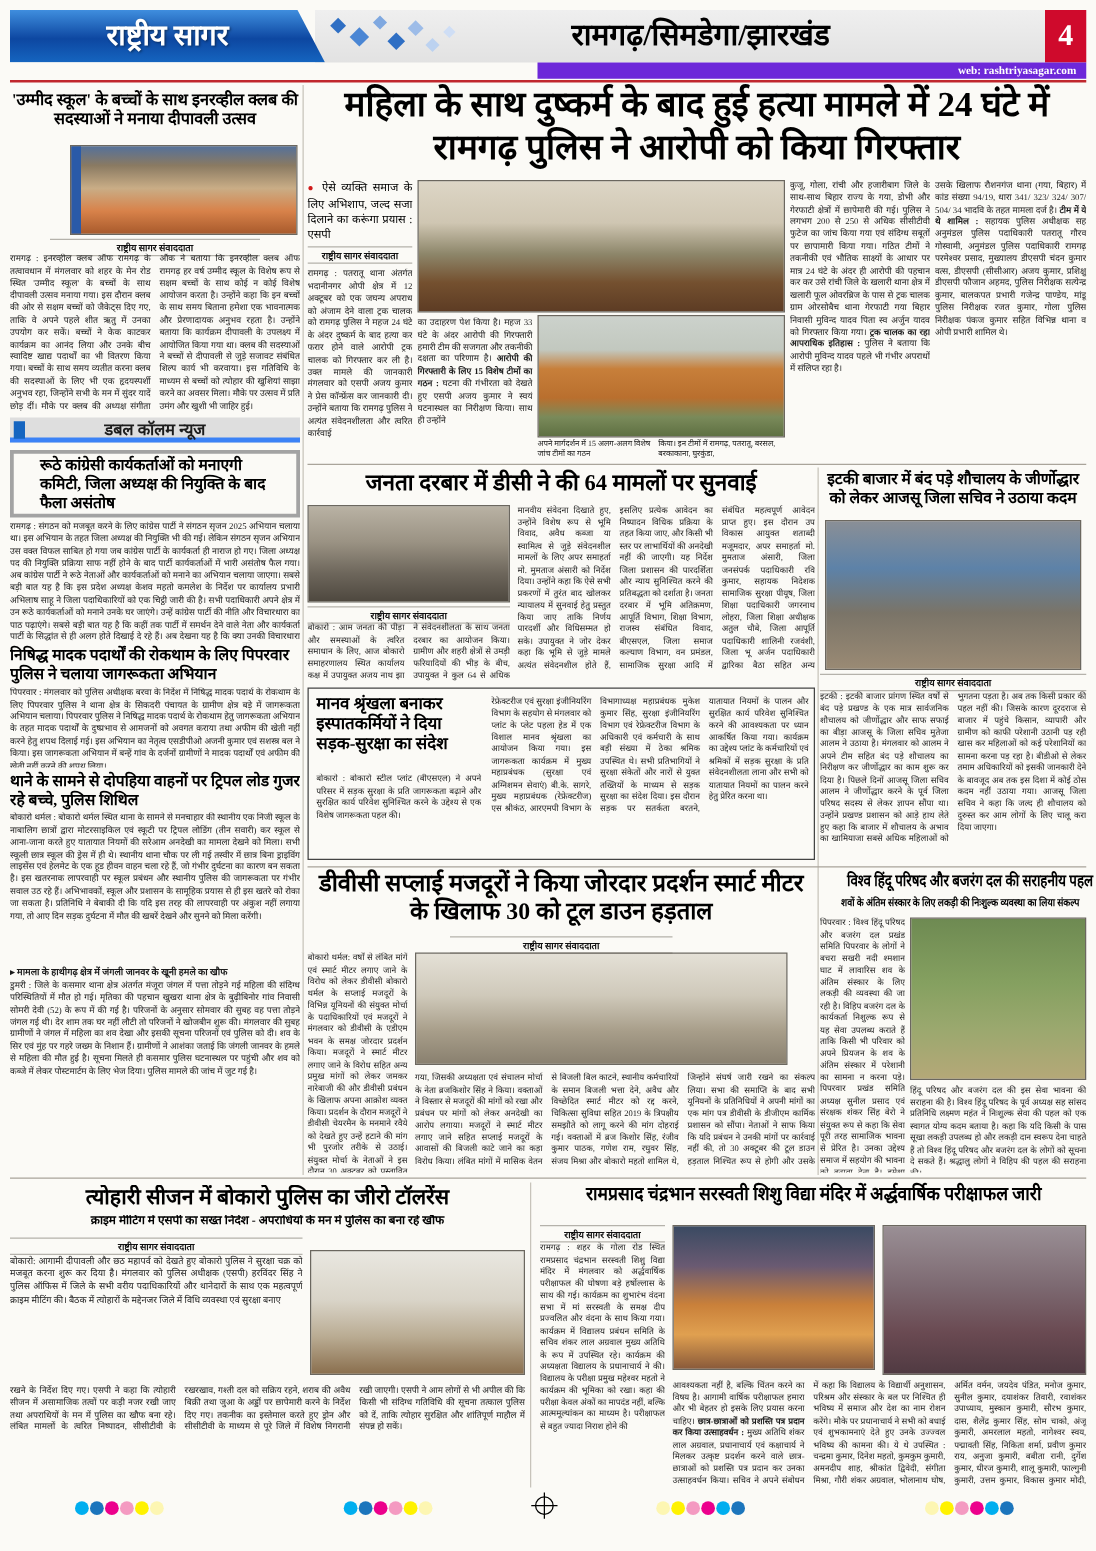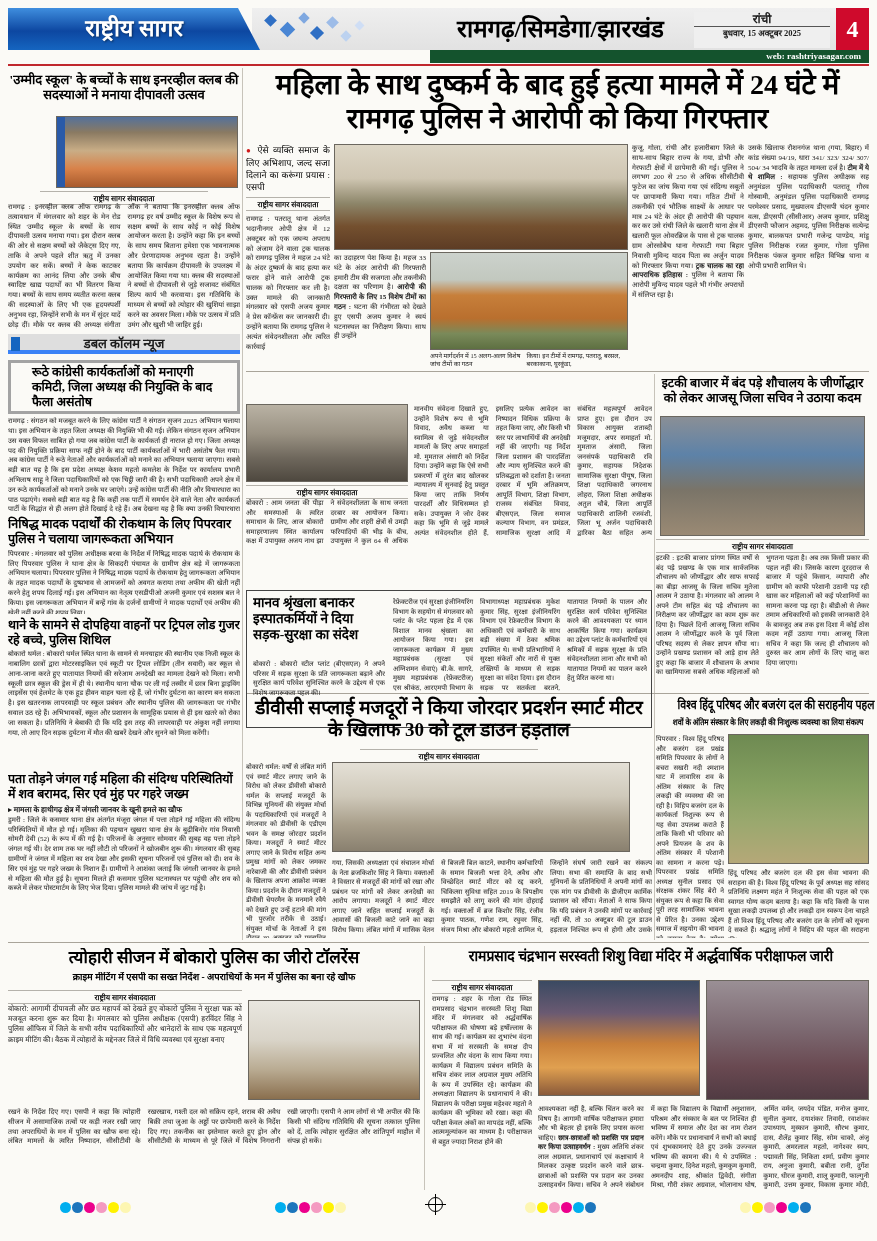--- a/index.html
+++ b/index.html
@@ -20,21 +20,21 @@
   .hrule{position:absolute;height:1px;background:#a9a49a;}
   
   .mast-left{background:linear-gradient(180deg,#3f8ede 0%,#0d47a1 55%,#1565c0 100%);
              clip-path:polygon(0 0,calc(100% - 22px) 0,100% 100%,0 100%);}
   .paper-name{color:#fff;font-weight:bold;font-size:23px;line-height:42px;text-align:center;
               text-shadow:1px 1px 2px rgba(0,0,0,.45);}
   .mast-mid{background:linear-gradient(180deg,#efefef,#e2e2e2);}
   .mast-title{font-weight:bold;font-size:24px;line-height:42px;color:#000;text-align:center;}
   .dia{position:absolute;transform:rotate(45deg);}
   .pgnum{background:#cf0a2c;color:#fff;font-weight:bold;font-size:24px;text-align:center;line-height:42px;}
-  .webstrip{background:#14532d;color:#fff;font-size:9px;font-weight:bold;line-height:13px;text-align:right;padding-right:8px;}
+  .webstrip{background:#6d28d9;color:#fff;font-size:9px;font-weight:bold;line-height:13px;text-align:right;padding-right:8px;}
   .cityline{font-size:12px;font-weight:bold;text-align:center;border-bottom:1px solid #555;line-height:14px;}
   .dateline{font-size:8.5px;font-weight:bold;text-align:center;line-height:12px;}
   .redrule{background:#c0272d;}
   
   .secbar{background:#dedede;border-bottom:4px solid #3b82f6;}
   .secbar .blue{position:absolute;left:3px;top:3px;width:9px;height:14px;background:#1565c0;}
   .sectitle{font-weight:bold;font-size:13px;line-height:20px;text-align:center;}
   .boxhead{border:3px solid #a3a3a3;padding:2px 21px;}
   .bull-red{color:#d01a1a;font-size:8px;}
   .standfirst{font-size:9px;font-weight:normal;line-height:1.35;text-align:justify;color:#000;}
@@ -69,24 +69,20 @@
     <span class="dia" style="left:48px;top:6px;width:8px;height:8px;background:#7fa8e0;"></span>
     <span class="dia" style="left:60px;top:20px;width:10px;height:10px;background:#2f6fc4;"></span>
     <span class="dia" style="left:76px;top:10px;width:9px;height:9px;background:#9dbce8;"></span>
     <span class="dia" style="left:90px;top:24px;width:8px;height:8px;background:#bcd2f0;"></span>
     <span class="dia" style="left:104px;top:14px;width:7px;height:7px;background:#cfdef5;"></span>
     <div class="mast-title">रामगढ़/सिमडेगा/झारखंड</div>
   </div>
   <div class="abs mast-left" style="left:8px;top:8px;width:252px;height:42px;">
     <div class="paper-name">राष्ट्रीय सागर</div>
   </div>
-  <div class="abs" style="left:694px;top:12px;width:136px;height:36px;background:#efefef;">
-    <div class="cityline">रांची</div>
-    <div class="dateline">बुधवार, 15 अक्टूबर 2025</div>
-  </div>
   <div class="abs pgnum" style="left:836px;top:8px;width:33px;height:42px;">4</div>
   <div class="abs webstrip" style="left:430px;top:50px;width:439px;height:13px;">web: rashtriyasagar.com</div>
   <div class="abs redrule" style="left:8px;top:64px;width:861px;height:2px;"></div>
 
   <div class="vrule" style="left:242px;top:68px;height:872px;"></div>
   <div class="vrule" style="left:654px;top:374px;height:566px;"></div>
   <div class="hrule" style="left:246px;top:371px;width:623px;"></div>
   <div class="hrule" style="left:246px;top:693px;width:623px;"></div>
   <div class="hrule" style="left:8px;top:942px;width:861px;"></div>
   <div class="vrule" style="left:424px;top:946px;height:244px;"></div>
@@ -101,21 +97,20 @@
     <div class="sectitle">डबल कॉलम न्यूज</div>
   </div>
 
   <div class="abs" style="left:8px;top:360px;width:232px;height:580px;overflow:hidden;">
     <div class="hl boxhead" style="font-size:12.5px;margin-bottom:3px;">रूठे कांग्रेसी कार्यकर्ताओं को मनाएगी कमिटी, जिला अध्यक्ष की नियुक्ति के बाद फैला असंतोष</div>
     <div class="bodytxt" style="height:96px;margin-bottom:4px;">रामगढ़ : संगठन को मजबूत करने के लिए कांग्रेस पार्टी ने संगठन सृजन 2025 अभियान चलाया था। इस अभियान के तहत जिला अध्यक्ष की नियुक्ति भी की गई। लेकिन संगठन सृजन अभियान उस वक्त विफल साबित हो गया जब कांग्रेस पार्टी के कार्यकर्ता ही नाराज हो गए। जिला अध्यक्ष पद की नियुक्ति प्रक्रिया साफ नहीं होने के बाद पार्टी कार्यकर्ताओं में भारी असंतोष फैल गया। अब कांग्रेस पार्टी ने रूठे नेताओं और कार्यकर्ताओं को मनाने का अभियान चलाया जाएगा। सबसे बड़ी बात यह है कि इस प्रदेश अध्यक्ष केशव महतो कमलेश के निर्देश पर कार्यालय प्रभारी अभिलाष साहू ने जिला पदाधिकारियों को एक चिट्ठी जारी की है। सभी पदाधिकारी अपने क्षेत्र में उन रूठे कार्यकर्ताओं को मनाने उनके घर जाएंगे। उन्हें कांग्रेस पार्टी की नीति और विचारधारा का पाठ पढ़ाएंगे। सबसे बड़ी बात यह है कि कहीं तक पार्टी में समर्थन देने वाले नेता और कार्यकर्ता पार्टी के सिद्धांत से ही अलग होते दिखाई दे रहे हैं। अब देखना यह है कि क्या उनकी विचारधारा की पढ़ाई का असर पार्टी कार्यकर्ताओं पर होता है या नहीं।</div>
     <div class="hl" style="font-size:12.5px;margin-bottom:3px;">निषिद्ध मादक पदार्थों की रोकथाम के लिए पिपरवार पुलिस ने चलाया जागरूकता अभियान</div>
     <div class="bodytxt" style="height:64px;margin-bottom:4px;">पिपरवार : मंगलवार को पुलिस अधीक्षक बरवा के निर्देश में निषिद्ध मादक पदार्थ के रोकथाम के लिए पिपरवार पुलिस ने थाना क्षेत्र के सिकदरी पंचायत के ग्रामीण क्षेत्र बड़े में जागरूकता अभियान चलाया। पिपरवार पुलिस ने निषिद्ध मादक पदार्थ के रोकथाम हेतु जागरूकता अभियान के तहत मादक पदार्थों के दुष्प्रभाव से आमजनों को अवगत कराया तथा अफीम की खेती नहीं करने हेतु शपथ दिलाई गई। इस अभियान का नेतृत्व एसडीपीओ अजनी कुमार एवं सशस्त्र बल ने किया। इस जागरूकता अभियान में बन्हें गांव के दर्जनों ग्रामीणों ने मादक पदार्थों एवं अफीम की खेती नहीं करने की शपथ लिया।</div>
     <div class="hl" style="font-size:12.5px;margin-bottom:3px;">थाने के सामने से दोपहिया वाहनों पर ट्रिपल लोड गुजर रहे बच्चे, पुलिस शिथिल</div>
     <div class="bodytxt" style="height:118px;margin-bottom:4px;">बोकारो थर्मल : बोकारो थर्मल स्थित थाना के सामने से मनचाहार की स्थानीय एक निजी स्कूल के नाबालिग छात्रों द्वारा मोटरसाइकिल एवं स्कूटी पर ट्रिपल लोडिंग (तीन सवारी) कर स्कूल से आना-जाना करते हुए यातायात नियमों की सरेआम अनदेखी का मामला देखने को मिला। सभी स्कूली छात्र स्कूल की ड्रेस में ही थे। स्थानीय थाना चौक पर ली गई तस्वीर में छात्र बिना ड्राइविंग लाइसेंस एवं हेलमेट के एक हूड हीवन वाहन चला रहे हैं, जो गंभीर दुर्घटना का कारण बन सकता है। इस खतरनाक लापरवाही पर स्कूल प्रबंधन और स्थानीय पुलिस की जागरूकता पर गंभीर सवाल उठ रहे हैं। अभिभावकों, स्कूल और प्रशासन के सामूहिक प्रयास से ही इस खतरे को रोका जा सकता है। प्रतिनिधि ने बेबाकी दी कि यदि इस तरह की लापरवाही पर अंकुश नहीं लगाया गया, तो आए दिन सड़क दुर्घटना में मौत की खबरें देखने और सुनने को मिला करेंगी।</div>
-    <div class="hl" style="font-size:12.5px;margin-bottom:2px;">पता तोड़ने जंगल गई महिला की संदिग्ध परिस्थितियों में शव बरामद, सिर एवं मुंह पर गहरे जख्म</div>
     <div style="font-size:7.5px;font-weight:bold;margin-bottom:2px;">▸ <span>मामला के हाथीगढ़ क्षेत्र में जंगली जानवर के खूनी हमले का खौफ</span></div>
     <div class="bodytxt" style="height:118px;">डुमरी : जिले के कसमार थाना क्षेत्र अंतर्गत मंजूरा जंगल में पत्ता तोड़ने गई महिला की संदिग्ध परिस्थितियों में मौत हो गई। मृतिका की पहचान खुखरा थाना क्षेत्र के बुढ़ीबिनोर गांव निवासी सोमरी देवी (52) के रूप में की गई है। परिजनों के अनुसार सोमवार की सुबह वह पत्ता तोड़ने जंगल गई थी। देर शाम तक घर नहीं लौटी तो परिजनों ने खोजबीन शुरू की। मंगलवार की सुबह ग्रामीणों ने जंगल में महिला का शव देखा और इसकी सूचना परिजनों एवं पुलिस को दी। शव के सिर एवं मुंह पर गहरे जख्म के निशान हैं। ग्रामीणों ने आशंका जताई कि जंगली जानवर के हमले से महिला की मौत हुई है। सूचना मिलते ही कसमार पुलिस घटनास्थल पर पहुंची और शव को कब्जे में लेकर पोस्टमार्टम के लिए भेज दिया। पुलिस मामले की जांच में जुट गई है।</div>
   </div>
 
   <div class="abs hl center" style="left:246px;top:68px;width:623px;height:72px;font-size:28px;line-height:1.22;">महिला के साथ दुष्कर्म के बाद हुई हत्या मामले में 24 घंटे में रामगढ़ पुलिस ने आरोपी को किया गिरफ्तार</div>
 
   <div class="abs" style="left:246px;top:144px;width:84px;height:224px;overflow:hidden;">
     <div class="standfirst"><span class="bull-red">●</span> <span>ऐसे व्यक्ति समाज के लिए अभिशाप, जल्द सजा दिलाने का करूंगा प्रयास : एसपी</span></div>
     <div class="byline" style="margin:4px 0;">राष्ट्रीय सागर संवाददाता</div>
     <div class="bodytxt">रामगढ़ : पतरातू थाना अंतर्गत भदानीनगर ओपी क्षेत्र में 12 अक्टूबर को एक जघन्य अपराध को अंजाम देने वाला ट्रक चालक को रामगढ़ पुलिस ने महज 24 घंटे के अंदर दुष्कर्म के बाद हत्या कर फरार होने वाले आरोपी ट्रक चालक को गिरफ्तार कर ली है। उक्त मामले की जानकारी मंगलवार को एसपी अजय कुमार ने प्रेस कॉन्फ्रेंस कर जानकारी दी। उन्होंने बताया कि रामगढ़ पुलिस ने अत्यंत संवेदनशीलता और त्वरित कार्रवाई</div>
@@ -137,26 +132,27 @@
     <span>कुजू, गोला, रांची और हजारीबाग जिले के साथ-साथ बिहार राज्य के गया, डोभी और गेरफाटी क्षेत्रों में छापेमारी की गई। पुलिस ने लगभग 200 से 250 से अधिक सीसीटीवी फुटेज का जांच किया गया एवं संदिग्ध सबूतों पर छापामारी किया गया। गठित टीमों ने तकनीकी एवं भौतिक साक्ष्यों के आधार पर मात्र 24 घंटे के अंदर ही आरोपी की पहचान कर कर उसे रांची जिले के खलारी थाना क्षेत्र में खलारी फूल ओवरब्रिज के पास से ट्रक चालक ग्राम ओरसोबैच थाना गेरफाटी गया बिहार निवासी मुविन्द यादव पिता स्व अर्जुन यादव को गिरफ्तार किया गया।</span>
     <b>ट्रक चालक का रहा आपराधिक इतिहास :</b>
     <span>पुलिस ने बताया कि आरोपी मुविन्द यादव पहले भी गंभीर अपराधों में संलिप्त रहा है।</span>
   </div>
   <div class="abs bodytxt" style="left:748px;top:144px;width:121px;height:224px;">
     <span>उसके खिलाफ रौशनगंज थाना (गया, बिहार) में कांड संख्या 94/19, धारा 341/ 323/ 324/ 307/ 504/ 34 भादवि के तहत मामला दर्ज है।</span>
     <b>टीम में ये थे शामिल :</b>
     <span>सहायक पुलिस अधीक्षक सह अनुमंडल पुलिस पदाधिकारी पतरातू गौरव गोस्वामी, अनुमंडल पुलिस पदाधिकारी रामगढ़ परमेश्वर प्रसाद, मुख्यालय डीएसपी चंदन कुमार वत्स, डीएसपी (सीसीआर) अजय कुमार, प्रशिक्षु डीएसपी फौजान अहमद, पुलिस निरीक्षक सत्येन्द्र कुमार, बालकपत प्रभारी गजेन्द्र पाण्डेय, मांडू पुलिस निरीक्षक रजत कुमार, गोला पुलिस निरीक्षक पंकज कुमार सहित विभिन्न थाना व ओपी प्रभारी शामिल थे।</span>
   </div>
 
+  <div class="abs hl center" style="left:246px;top:376px;width:406px;height:24px;font-size:18px;">जनता दरबार में डीसी ने की 64 मामलों पर सुनवाई</div>
   <div class="abs photo ph-janta" style="left:246px;top:404px;width:162px;height:78px;"></div>
   <div class="abs byline" style="left:246px;top:485px;width:162px;">राष्ट्रीय सागर संवाददाता</div>
   <div class="abs bodytxt cols2 small" style="left:246px;top:498px;width:162px;height:48px;">बोकारो : आम जनता की पीड़ा और समस्याओं के त्वरित समाधान के लिए, आज बोकारो समाहरणालय स्थित कार्यालय कक्ष में उपायुक्त अजय नाथ झा ने संवेदनशीलता के साथ जनता दरबार का आयोजन किया। ग्रामीण और शहरी क्षेत्रों से उमड़ी फरियादियों की भीड़ के बीच, उपायुक्त ने कुल 64 से अधिक मामलों पर सुनवाई की और कई मामलों का मौके पर ही निष्पादन (ऑन स्पॉट) किया। जनता की शिकायतों को गंभीरता से सुनते हुए उपायुक्त श्री झा ने संबंधित विभागों के पदाधिकारियों को कड़े निर्देश दिए कि प्राप्त आवेदनों पर अविलंब जांच कर जल्द से जल्द समाधान सुनिश्चित किया जाए।</div>
   <div class="abs bodytxt cols3 small" style="left:414px;top:404px;width:238px;height:142px;">मानवीय संवेदना दिखाते हुए, उन्होंने विशेष रूप से भूमि विवाद, अवैध कब्जा या स्वामित्व से जुड़े संवेदनशील मामलों के लिए अपर समाहर्ता मो. मुमताज अंसारी को निर्देश दिया। उन्होंने कहा कि ऐसे सभी प्रकरणों में तुरंत बाद खोलकर न्यायालय में सुनवाई हेतु प्रस्तुत किया जाए ताकि निर्णय पारदर्शी और विधिसम्मत हो सके। उपायुक्त ने जोर देकर कहा कि भूमि से जुड़े मामले अत्यंत संवेदनशील होते हैं, इसलिए प्रत्येक आवेदन का निष्पादन विधिक प्रक्रिया के तहत किया जाए, और किसी भी स्तर पर लाभार्थियों की अनदेखी नहीं की जाएगी। यह निर्देश जिला प्रशासन की पारदर्शिता और न्याय सुनिश्चित करने की प्रतिबद्धता को दर्शाता है। जनता दरबार में भूमि अतिक्रमण, आपूर्ति विभाग, शिक्षा विभाग, राजस्व संबंधित विवाद, बीएसएल, जिला समाज कल्याण विभाग, वन प्रमंडल, सामाजिक सुरक्षा आदि में संबंधित महत्वपूर्ण आवेदन प्राप्त हुए। इस दौरान उप विकास आयुक्त शताब्दी मजूमदार, अपर समाहर्ता मो. मुमताज अंसारी, जिला जनसंपर्क पदाधिकारी रवि कुमार, सहायक निदेशक सामाजिक सुरक्षा पीयूष, जिला शिक्षा पदाधिकारी जगरनाथ लोहरा, जिला शिक्षा अधीक्षक अतुल चौबे, जिला आपूर्ति पदाधिकारी शालिनी रजवंशी, जिला भू अर्जन पदाधिकारी द्वारिका बैठा सहित अन्य विभागीय अधिकारी उपस्थित थे। दूसरी तरफ, उपायुक्त के निर्देशानुसार, जनता दरबार का आयोजन सभी प्रखंड सह अंचल कार्यालयों में भी संबंधित प्रखंड विकास पदाधिकारी एवं अंचलाधिकारी द्वारा किया गया, ताकि स्थानीय स्तर पर निष्पादित होने वाले मामलों का समाधान वहीं मौके पर हो सके और आम जनता को राहत मिल सके।</div>
 
-  <div class="abs" style="left:246px;top:550px;width:406px;height:138px;border:1px solid #444;margin-top:40px;">
+  <div class="abs" style="left:246px;top:550px;width:406px;height:138px;border:1px solid #444;">
     <div class="abs hl" style="left:6px;top:4px;width:132px;height:60px;font-size:13.5px;overflow:hidden;">मानव श्रृंखला बनाकर इस्पातकर्मियों ने दिया सड़क-सुरक्षा का संदेश</div>
     <div class="abs bodytxt small" style="left:6px;top:68px;width:132px;height:64px;">बोकारो : बोकारो स्टील प्लांट (बीएसएल) ने अपने परिसर में सड़क सुरक्षा के प्रति जागरूकता बढ़ाने और सुरक्षित कार्य परिवेश सुनिश्चित करने के उद्देश्य से एक विशेष जागरूकता पहल की।</div>
     <div class="abs bodytxt cols3 small" style="left:146px;top:6px;width:254px;height:126px;">रेफ्रेक्टरीज एवं सुरक्षा इंजीनियरिंग विभाग के सहयोग से मंगलवार को प्लांट के प्लेट पहला हेड में एक विशाल मानव श्रृंखला का आयोजन किया गया। इस जागरूकता कार्यक्रम में मुख्य महाप्रबंधक (सुरक्षा एवं अग्निशमन सेवाएं) बी.के. सागरे, मुख्य महाप्रबंधक (रेफ्रेक्टरीज) एस श्रीकंठ, आरएमपी विभाग के विभागाध्यक्ष महाप्रबंधक मुकेश कुमार सिंह, सुरक्षा इंजीनियरिंग विभाग एवं रेफ्रेक्टरीज विभाग के अधिकारी एवं कर्मचारी के साथ बड़ी संख्या में ठेका श्रमिक उपस्थित थे। सभी प्रतिभागियों ने सुरक्षा संकेतों और नारों से युक्त तख्तियों के माध्यम से सड़क सुरक्षा का संदेश दिया। इस दौरान सड़क पर सतर्कता बरतने, यातायात नियमों के पालन और सुरक्षित कार्य परिवेश सुनिश्चित करने की आवश्यकता पर ध्यान आकर्षित किया गया। कार्यक्रम का उद्देश्य प्लांट के कर्मचारियों एवं श्रमिकों में सड़क सुरक्षा के प्रति संवेदनशीलता लाना और सभी को यातायात नियमों का पालन करने हेतु प्रेरित करना था।</div>
   </div>
 
   <div class="abs hl center" style="left:656px;top:376px;width:213px;height:38px;font-size:12.5px;">इटकी बाजार में बंद पड़े शौचालय के जीर्णोद्धार को लेकर आजसू जिला सचिव ने उठाया कदम</div>
   <div class="abs photo ph-itki" style="left:660px;top:416px;width:205px;height:120px;"></div>
   <div class="abs byline" style="left:656px;top:539px;width:213px;">राष्ट्रीय सागर संवाददाता</div>
   <div class="abs bodytxt cols2 small" style="left:656px;top:553px;width:213px;height:136px;">इटकी : इटकी बाजार प्रांगण स्थित वर्षों से बंद पड़े प्रखण्ड के एक मात्र सार्वजनिक शौचालय को जीर्णोद्धार और साफ सफाई का बीड़ा आजसू के जिला सचिव मुतेजा आलम ने उठाया है। मंगलवार को आलम ने अपने टीम सहित बंद पड़े शौचालय का निरीक्षण कर जीर्णोद्धार का काम शुरू कर दिया है। पिछले दिनों आजसू जिला सचिव आलम ने जीर्णोद्धार करने के पूर्व जिला परिषद सदस्य से लेकर ज्ञापन सौंपा था। उन्होंने प्रखण्ड प्रशासन को आड़े हाथ लेते हुए कहा कि बाजार में शौचालय के अभाव का खामियाजा सबसे अधिक महिलाओं को भुगतना पड़ता है। अब तक किसी प्रकार की पहल नहीं की। जिसके कारण दूरदराज से बाजार में पहुंचे किसान, व्यापारी और ग्रामीण को काफी परेशानी उठानी पड़ रही खास कर महिलाओं को कई परेशानियों का सामना करना पड़ रहा है। बीडीओ से लेकर तमाम अधिकारियों को इसकी जानकारी देने के बावजूद अब तक इस दिशा में कोई ठोस कदम नहीं उठाया गया। आजसू जिला सचिव ने कहा कि जल्द ही शौचालय को दुरुस्त कर आम लोगों के लिए चालू करा दिया जाएगा।</div>
 

